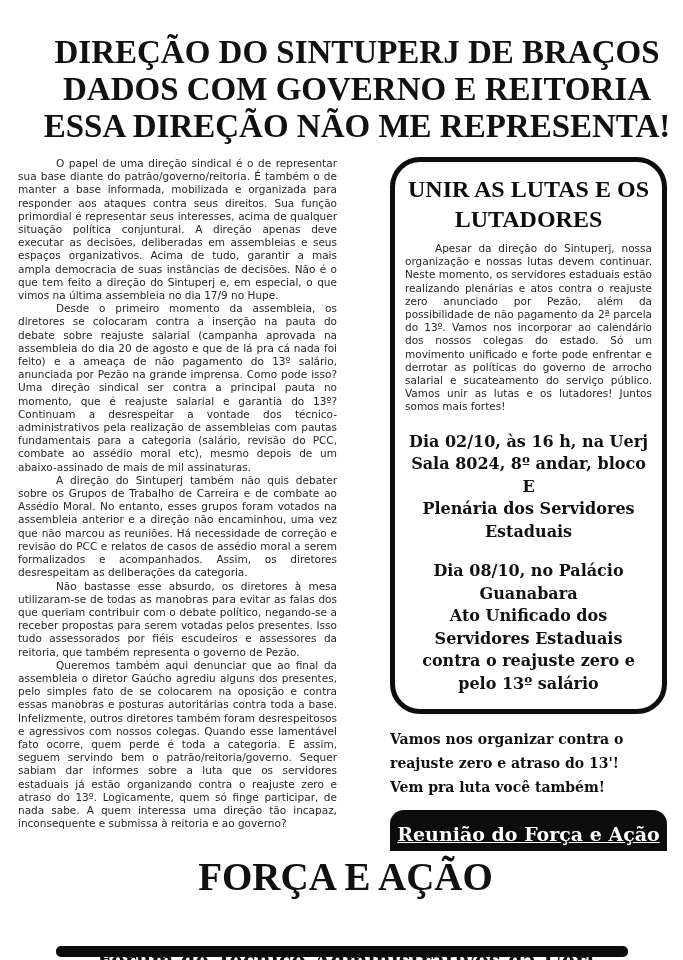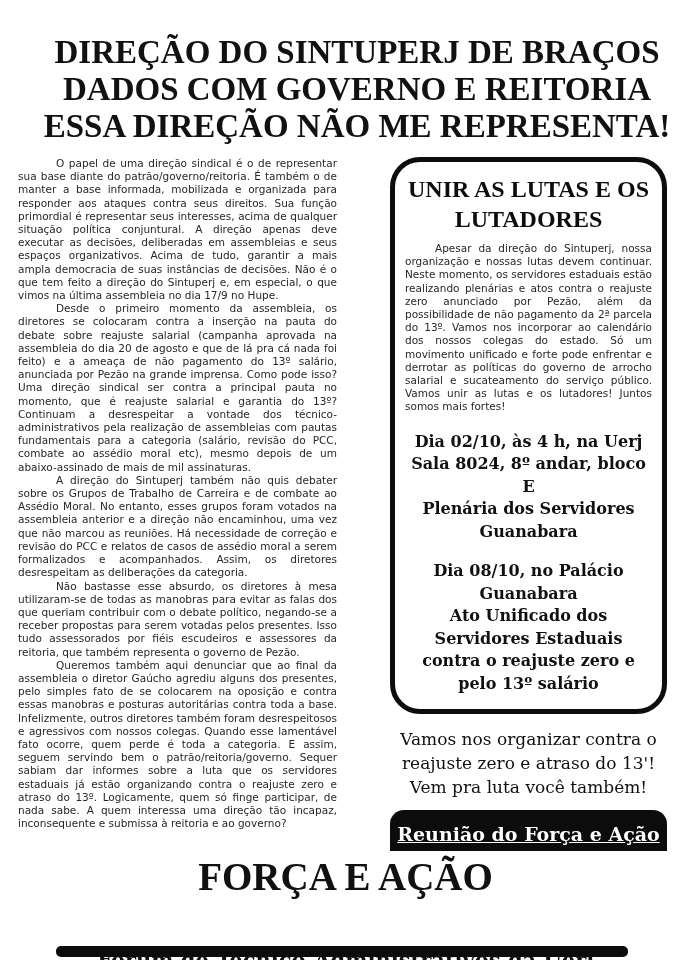--- a/index.html
+++ b/index.html
@@ -73,24 +73,23 @@
     line-height:22.5px;
     text-align:center;
     color:#111;
     margin-top:17px;
   }
   .event .date{}
   
   .call{
     margin-top:13px;
     font-family:"DejaVu Serif",serif;
-    font-weight:normal;
-    font-size:17px;
+    font-weight:bold;
+    font-size:14px;
     line-height:24px;
-    text-align:center;
     color:#111;
   }
   
   .meeting-box{
     margin-top:11px;
     background:#0c0c0c;
     border-radius:14px;
     color:#ffffff;
     text-align:center;
     padding:13px 6px 15px 6px;
@@ -159,23 +158,23 @@
       <p>Queremos também aqui denunciar que ao final da assembleia o diretor Gaúcho agrediu alguns dos presentes, pelo simples fato de se colocarem na oposição e contra essas manobras e posturas autoritárias contra toda a base. Infelizmente, outros diretores também foram desrespeitosos e agressivos com nossos colegas. Quando esse lamentável fato ocorre, quem perde é toda a categoria. E assim, seguem servindo bem o patrão/reitoria/governo. Sequer sabiam dar informes sobre a luta que os servidores estaduais já estão organizando contra o reajuste zero e atraso do 13º. Logicamente, quem só finge participar, de nada sabe. A quem interessa uma direção tão incapaz, inconsequente e submissa à reitoria e ao governo?</p>
     </div>
 
     <div class="right-col">
 
       <div class="info-box">
         <div class="info-box-title">UNIR AS LUTAS E OS LUTADORES</div>
         <p class="info-box-body">Apesar da direção do Sintuperj, nossa organização e nossas lutas devem continuar. Neste momento, os servidores estaduais estão realizando plenárias e atos contra o reajuste zero anunciado por Pezão, além da possibilidade de não pagamento da 2ª parcela do 13º. Vamos nos incorporar ao calendário dos nossos colegas do estado. Só um movimento unificado e forte pode enfrentar e derrotar as políticas do governo de arrocho salarial e sucateamento do serviço público. Vamos unir as lutas e os lutadores! Juntos somos mais fortes!</p>
 
         <div class="event">
-          <span>Dia </span><span class="date">02/10</span><span>, às 4 h, na Uerj</span>
+          <span>Dia </span><span class="date">02/10</span><span>, às 16 h, na Uerj</span>
           <div>Sala 8024, 8º andar, bloco E</div>
-          <div>Plenária dos Servidores Guanabara</div>
+          <div>Plenária dos Servidores Estaduais</div>
         </div>
 
         <div class="event">
           <span>Dia </span><span class="date">08/10</span><span>, no Palácio Guanabara</span>
           <div>Ato Unificado dos Servidores Estaduais contra o reajuste zero e pelo 13º salário</div>
         </div>
       </div>
 
       <div class="call">
         <div>Vamos nos organizar contra o</div>

